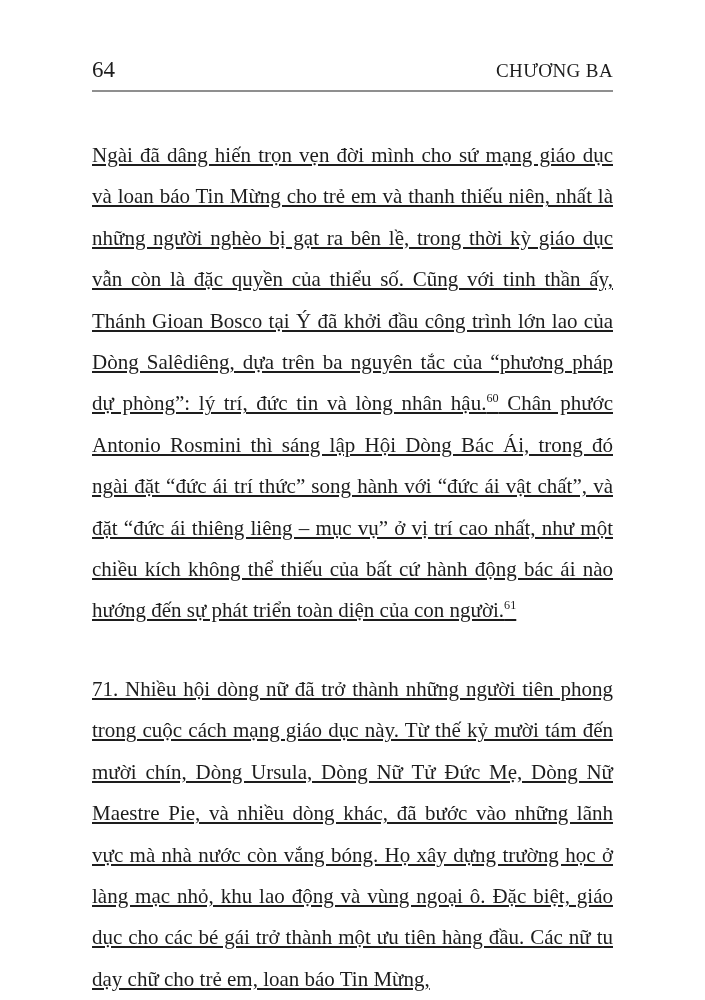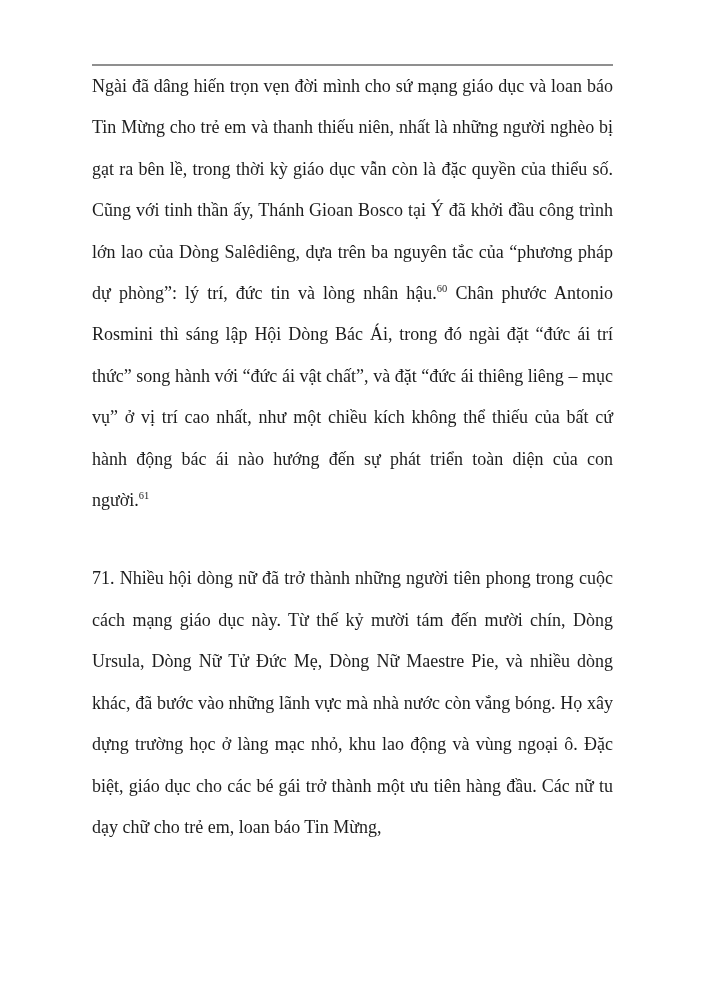--- a/index.html
+++ b/index.html
@@ -36,40 +36,46 @@
     font-size: 19px;
     letter-spacing: 0.4px;
     font-weight: 400;
   }
   .head-rule {
     height: 2px;
     background: var(--rule-color, #8f8f8f);
     margin-top: 7px;
   }
   .body-text {
-    font-size: 18px;
+    margin-top: 43px;
+    font-size: 21px;
     line-height: 41.4px;
     text-align: justify;
     text-justify: inter-word;
+    text-decoration: underline;
   }
   .para {
     margin: 0 0 37px 0;
   }
   .para sup {
     font-size: 0.58em;
     line-height: 0;
     vertical-align: super;
     letter-spacing: 0;
   }
 </style>
 </head>
 <body>
 
 <div class="page">
   <div class="content">
+    <div class="running-head">
+      <span class="folio">64</span>
+      <span class="running-title">CHƯƠNG BA</span>
+    </div>
     <div class="head-rule"></div>
     <main class="body-text">
 
     <p class="para">Ngài đã dâng hiến trọn vẹn đời mình cho sứ mạng giáo dục và loan báo Tin Mừng cho trẻ em và thanh thiếu niên, nhất là những người nghèo bị gạt ra bên lề, trong thời kỳ giáo dục vẫn còn là đặc quyền của thiểu số. Cũng với tinh thần ấy, Thánh Gioan Bosco tại Ý đã khởi đầu công trình lớn lao của Dòng Salêdiêng, dựa trên ba nguyên tắc của “phương pháp dự phòng”: lý trí, đức tin và lòng nhân hậu.<sup>60</sup> Chân phước Antonio Rosmini thì sáng lập Hội Dòng Bác Ái, trong đó ngài đặt “đức ái trí thức” song hành với “đức ái vật chất”, và đặt “đức ái thiêng liêng – mục vụ” ở vị trí cao nhất, như một chiều kích không thể thiếu của bất cứ hành động bác ái nào hướng đến sự phát triển toàn diện của con người.<sup>61</sup></p>
         <p class="para">71. Nhiều hội dòng nữ đã trở thành những người tiên phong trong cuộc cách mạng giáo dục này. Từ thế kỷ mười tám đến mười chín, Dòng Ursula, Dòng Nữ Tử Đức Mẹ, Dòng Nữ Maestre Pie, và nhiều dòng khác, đã bước vào những lãnh vực mà nhà nước còn vắng bóng. Họ xây dựng trường học ở làng mạc nhỏ, khu lao động và vùng ngoại ô. Đặc biệt, giáo dục cho các bé gái trở thành một ưu tiên hàng đầu. Các nữ tu dạy chữ cho trẻ em, loan báo Tin Mừng,</p>
       </main>
   </div>
 </div>
 
 </body></html>

